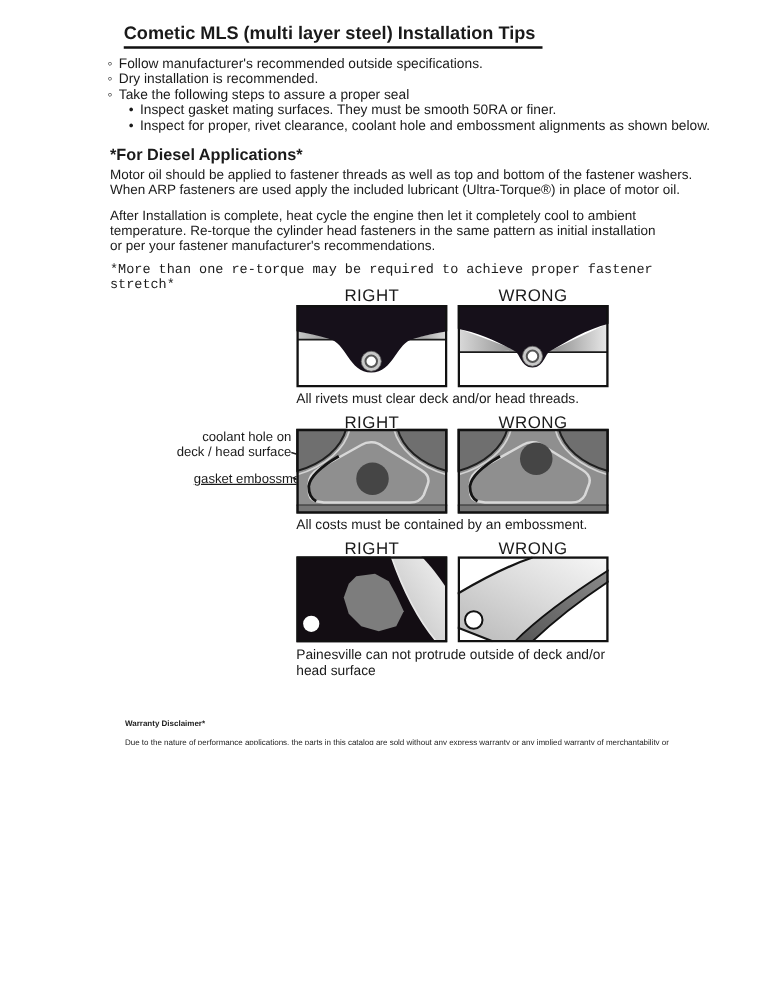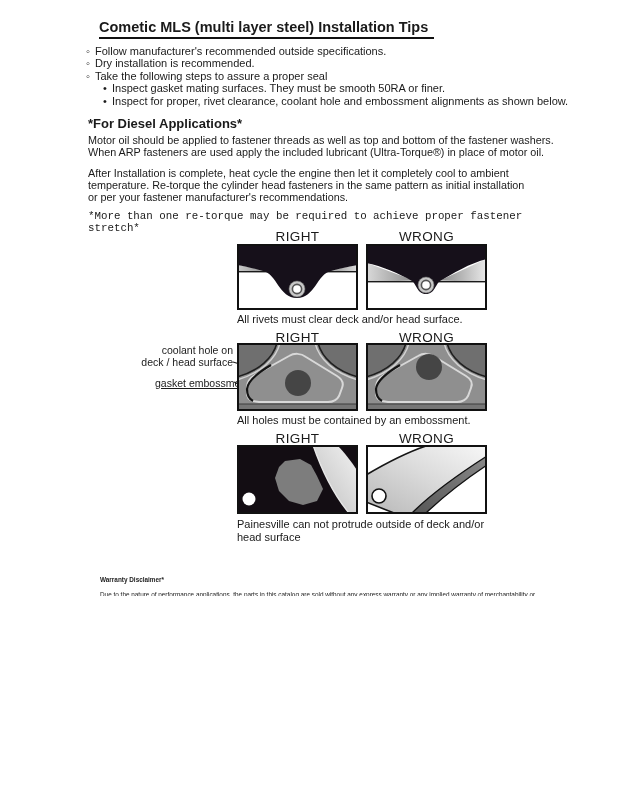--- a/index.html
+++ b/index.html
@@ -113,21 +113,21 @@
       <rect width="121" height="66" fill="#ffffff"></rect>
       <polygon points="1,19 48,36.5 1,38" fill="url(#w2l)"></polygon>
       <polygon points="120,15 74,36.5 120,38" fill="url(#w2r)"></polygon>
       <rect x="1" y="37" width="119" height="1.4" fill="#1a1a1a"></rect>
       <path d="M0,0 H121 V15 C104,19 86,30 74,37 C70,39 69,50 60,50 C51,50 50,39 46,37 C34,30 16,22 0,19 Z" fill="#16101a"></path>
       <circle cx="60" cy="41" r="8" fill="#c8c8c8" stroke="#666" stroke-width="0.6"></circle>
       <circle cx="60" cy="41" r="4.6" fill="#ffffff" stroke="#555" stroke-width="1.6"></circle>
       <rect x="1" y="1" width="119" height="64" fill="none" stroke="#111" stroke-width="2"></rect>
     </svg>
   </div>
-  <div class="abs caption" style="left:237px;top:313px;">All rivets must clear deck and/or head surface.</div>
+  <div class="abs caption" style="left:237px;top:313px;">All rivets must clear deck and/or head threads.</div>
 
   <div class="abs dg-label" style="left:237px;top:330px;">RIGHT</div>
   <div class="abs dg-label" style="left:366px;top:330px;">WRONG</div>
 
   <div class="abs side-label" style="left:110px;top:344px;">coolant hole on
 deck / head surface</div>
   <div class="abs side-label" style="left:126px;top:377px;text-decoration:underline;">gasket embossment</div>
   <svg class="abs" style="left:228px;top:352px;" width="85" height="48">
     <line x1="5" y1="10" x2="78" y2="32" stroke="#222" stroke-width="1.2"></line>
     <line x1="6" y1="30" x2="34" y2="42" stroke="#222" stroke-width="1.2"></line>
@@ -156,21 +156,21 @@
       <path d="M0,0 H40 C36,15 22,28 0,34 Z" fill="#6f6f6f" stroke="#1f1f1f" stroke-width="1.6"></path>
       <path d="M43,0 C39,16 24,30 0,37" fill="none" stroke="#d2d2d2" stroke-width="1.4"></path>
       <path d="M121,0 H81 C85,15 99,28 121,34 Z" fill="#6f6f6f" stroke="#1f1f1f" stroke-width="1.6"></path>
       <path d="M78,0 C82,16 97,30 121,37" fill="none" stroke="#d2d2d2" stroke-width="1.4"></path>
       <path d="M16,58 C12,57 10,54 10,50 L10,44 C10,39 13,35 18,32 L52,13 C57,10 64,10 69,14 L100,33 C105,36 107,40 105,45 L102,53 C100,57 96,59 91,59 L22,59 Z" fill="none" stroke="#d8d8d8" stroke-width="2"></path>
       <path d="M34,22 C22,29 11,37 10,46 C10,52 12,56 16,58" fill="none" stroke="#141414" stroke-width="2.2"></path>
       <circle cx="63" cy="24" r="13" fill="#454545"></circle>
       <rect x="1" y="1" width="119" height="66" fill="none" stroke="#111" stroke-width="2"></rect>
     </svg>
   </div>
-  <div class="abs caption" style="left:237px;top:414px;">All holes must be contained by an embossment.</div>
+  <div class="abs caption" style="left:237px;top:414px;">All costs must be contained by an embossment.</div>
 
   <div class="abs dg-label" style="left:237px;top:431px;">RIGHT</div>
   <div class="abs dg-label" style="left:366px;top:431px;">WRONG</div>
 
   <div class="abs dbox" style="left:237px;top:445px;">
     <svg width="121" height="69" viewBox="0 0 121 69">
       <defs>
         <linearGradient id="b1" x1="0" y1="1" x2="1" y2="0">
           <stop offset="0" stop-color="#bdbdbd"></stop>
             <stop offset="1" stop-color="#f2f2f2"></stop>

